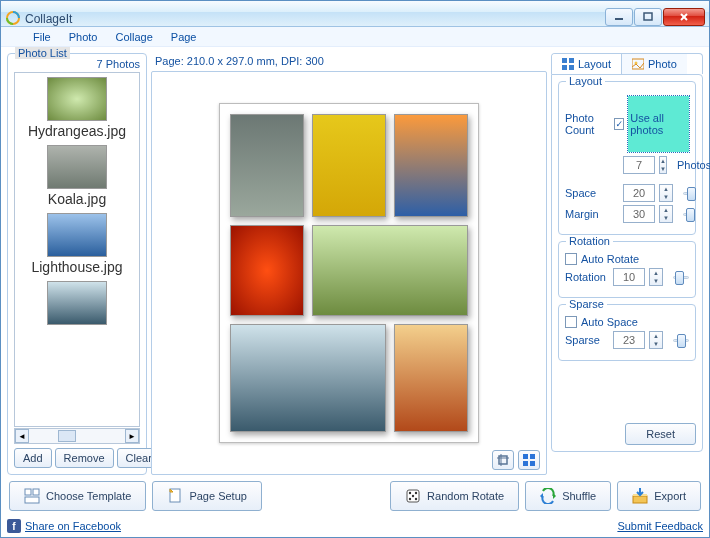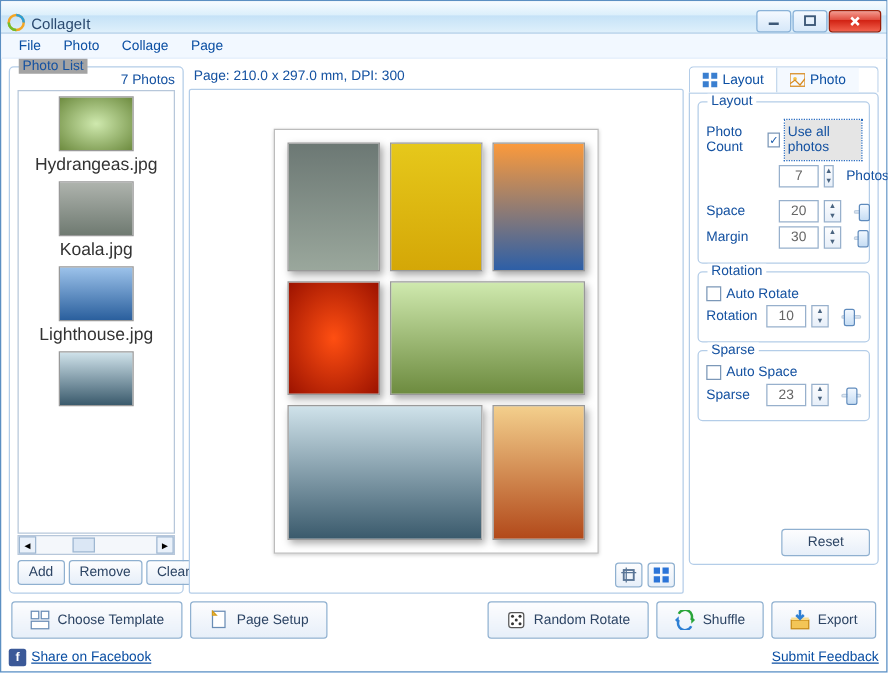--- a/index.html
+++ b/index.html
@@ -44,40 +44,40 @@
   }
   .win-btn.close {
     width:42px;
     background: linear-gradient(to bottom,#f49a8f,#e04a3c 45%,#d22314 46%,#f2604c);
     border:1px solid #9a1e08; color:#fff;
   }
   .menubar {
     height:20px;
     background:#f2f8ff;
     display:flex;align-items:center;
-    padding:0 6px; gap:2px;
+    padding:0 24px; gap:2px;
     color:#0b4fa3;
     border-bottom:1px solid #e4eefc;
   }
   .menubar span { padding:2px 8px; cursor:default; }
   .content {
     flex:1; display:flex; flex-direction:column;
     padding:2px 6px 4px 6px;
   }
   .row-main { flex:1; display:flex; gap:4px; min-height:0; }
   .group {
     border:1px solid #b4cde8;
     border-radius:4px;
     padding:4px 6px 6px 6px;
     position:relative;
     background:#fff;
   }
   .group-title {
     position:absolute; top:-7px; left:7px;
-    background:#a3a3a3; color:#1552a1; padding:0 3px; font-size:11px;text-align:center;
+    background:#e5e5e5; color:#1552a1; padding:0 3px; font-size:11px;text-align:center;
   }
   .photo-list {
     width:140px; display:flex; flex-direction:column;
     margin-top:4px;
   }
   .photo-count { text-align:right; color:#1552a1; margin-bottom:2px;}
   .thumbs-wrap {
     flex:1; border:1px solid #b7c7da; background:#fff;
     overflow:hidden; display:flex;
   }
@@ -156,21 +156,21 @@
     width:32px; height:18px; border:1px solid #97b0cc;
     background:#fff; text-align:center; font-size:11px; color:#666;
   }
   .spin { width:14px; height:18px; border:1px solid #97b0cc; background:linear-gradient(#fdfdfe,#e7eff9); display:flex;flex-direction:column;}
   .spin div{flex:1;font-size:6px;display:flex;align-items:center;justify-content:center;color:#4a6480;}
   .slider { flex:1; height:16px; margin-left:6px; position:relative;}
   .slider .track { position:absolute; top:7px; left:0; right:0; height:3px; background:#dfe9f5; border:1px solid #becedf; border-radius:2px;}
   .slider .knob { position:absolute; top:2px; width:9px; height:14px; background:linear-gradient(#f2f8ff,#c6ddf4); border:1px solid #5f8bbd; border-radius:2px;}
   .check { display:flex;align-items:center;gap:4px; color:#1552a1; margin:1px 0;}
   .check .box { width:12px;height:12px;border:1px solid #7c98b8;background:#fff;display:flex;align-items:center;justify-content:center;font-size:9px;color:#1a5aaa;}
-  .highlighted { background:#e5e5e5; outline:1px dotted #2a6cc0; padding:4px 2px;}
+  .highlighted { background:#5eead4; outline:1px dotted #2a6cc0; padding:16px 2px;}
   .reset-row { margin-top:auto; text-align:right;}
   .big-btn {
     border:1px solid #8fb0d0;
     background:linear-gradient(to bottom,#fdfdfe,#e7eff9);
     border-radius:3px;
     padding:6px 14px;
     color:#2c4464;
     display:inline-flex;align-items:center;gap:6px;
     font-size:11px;
   }

